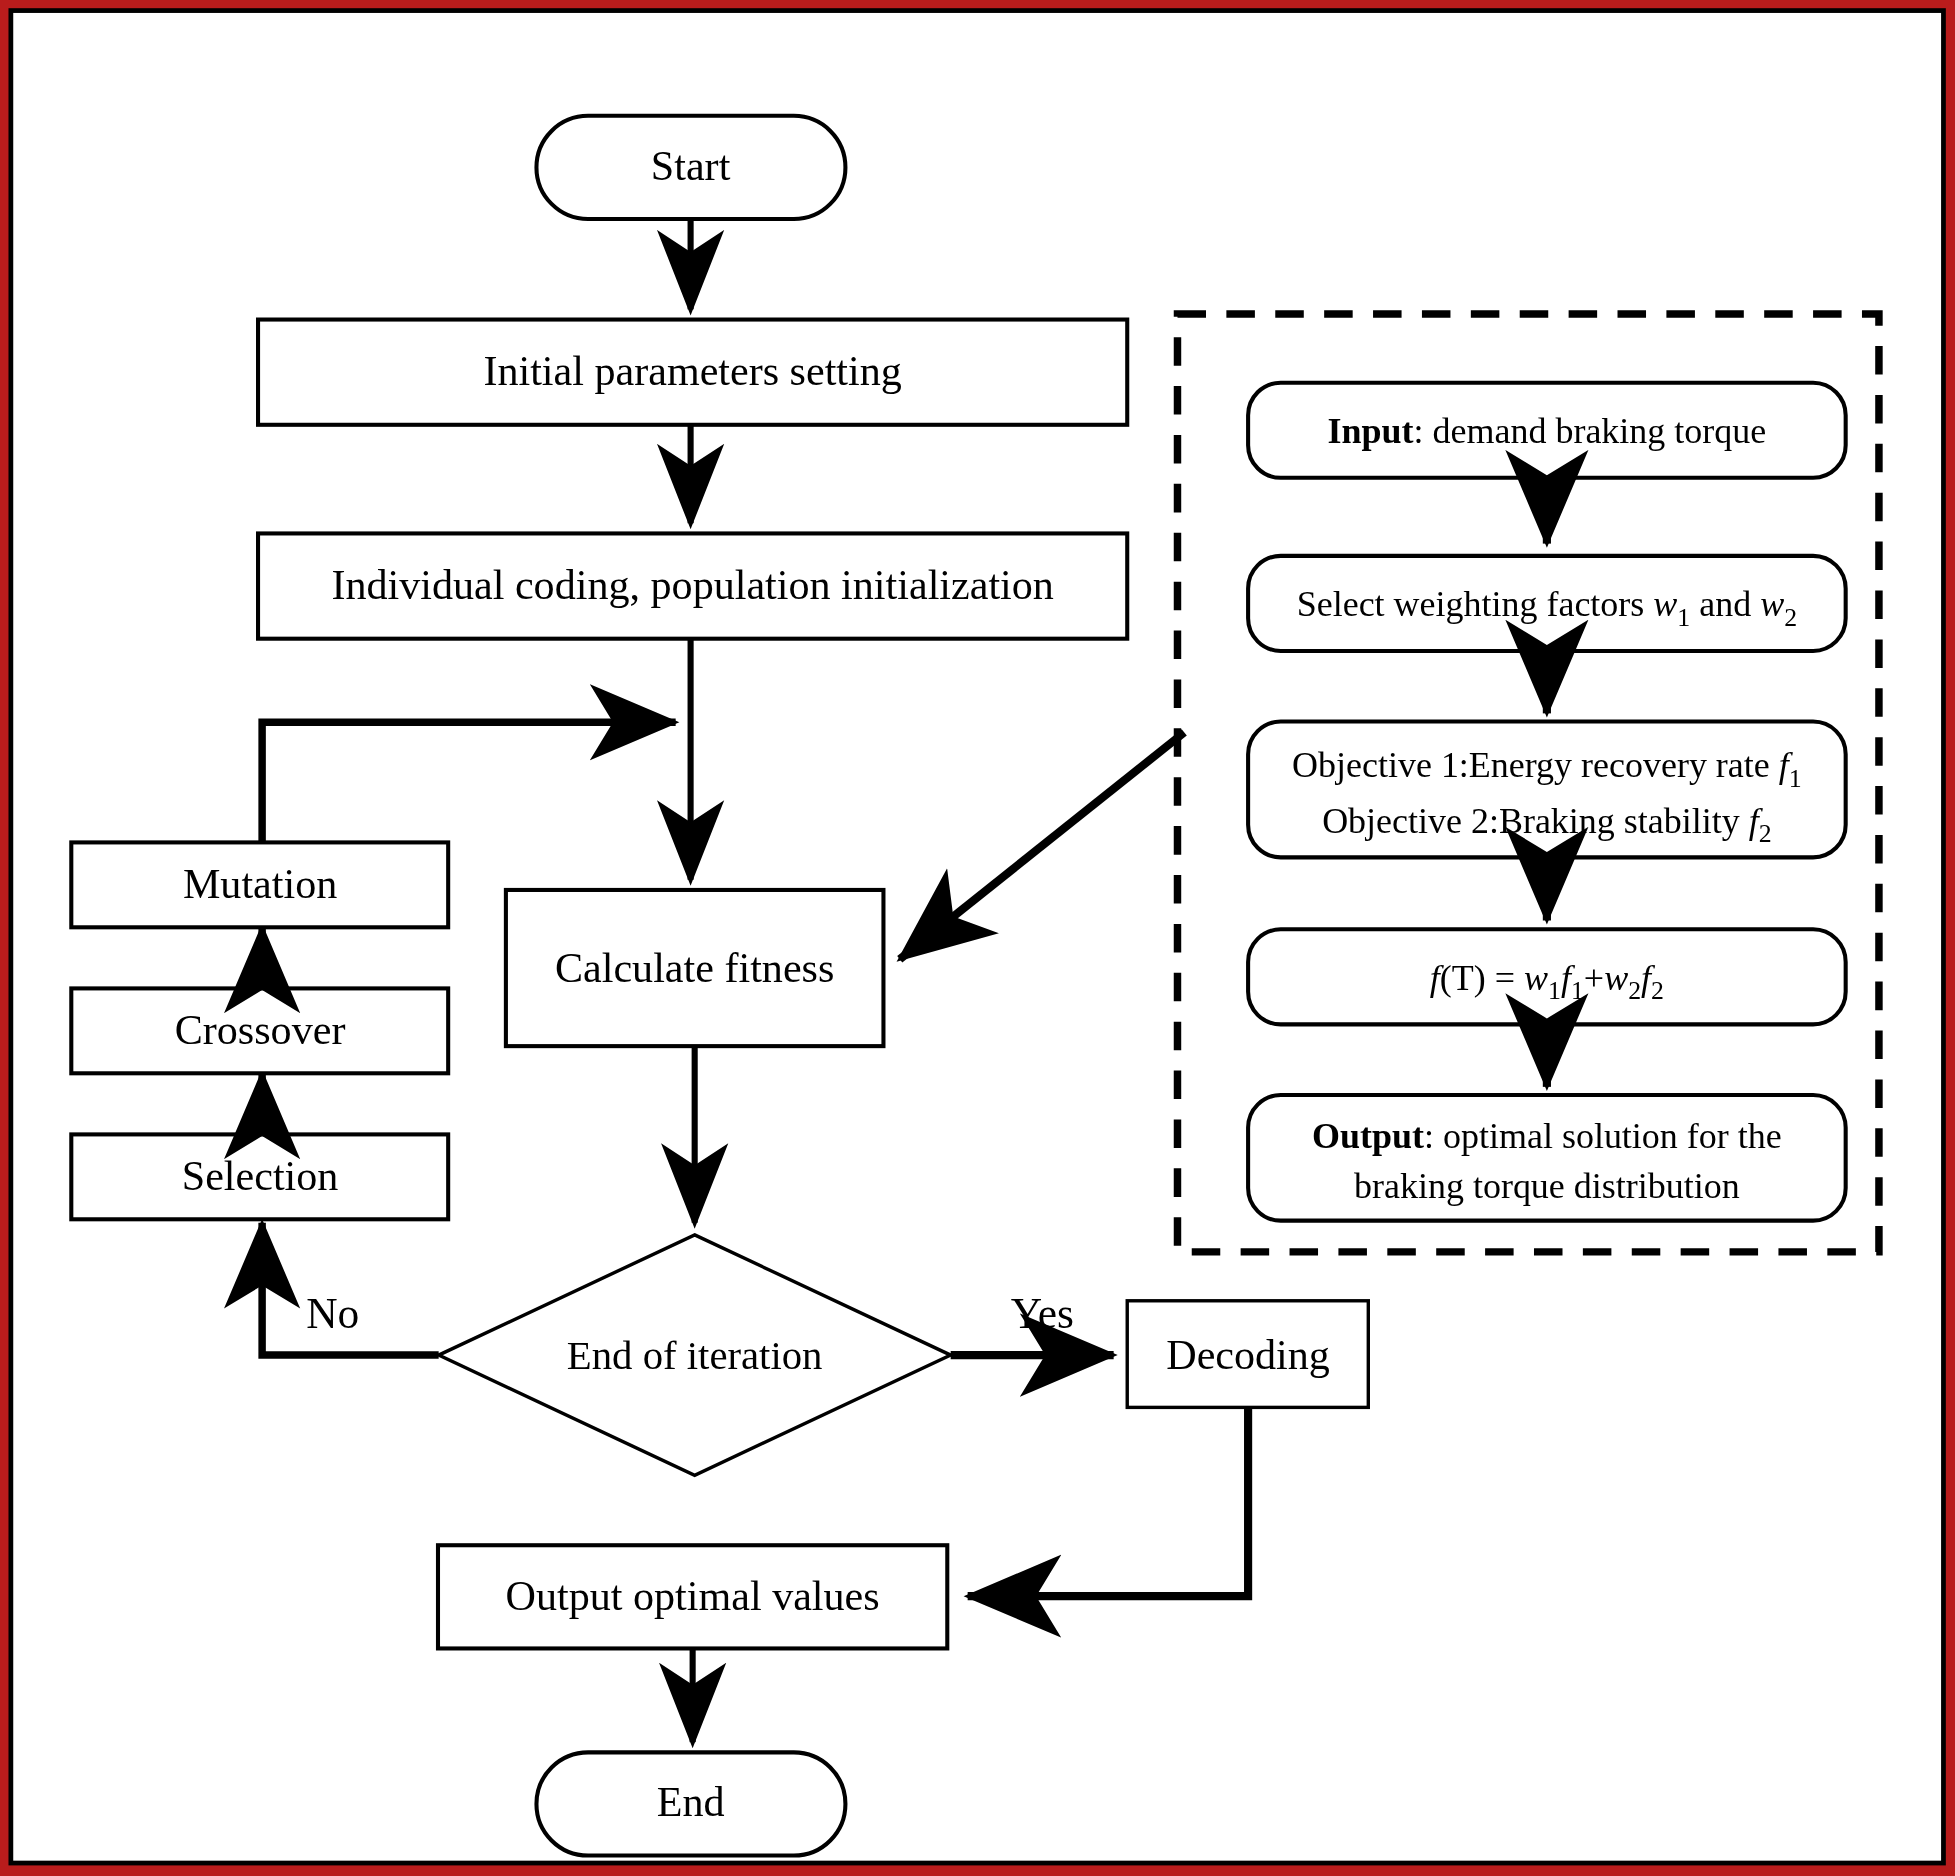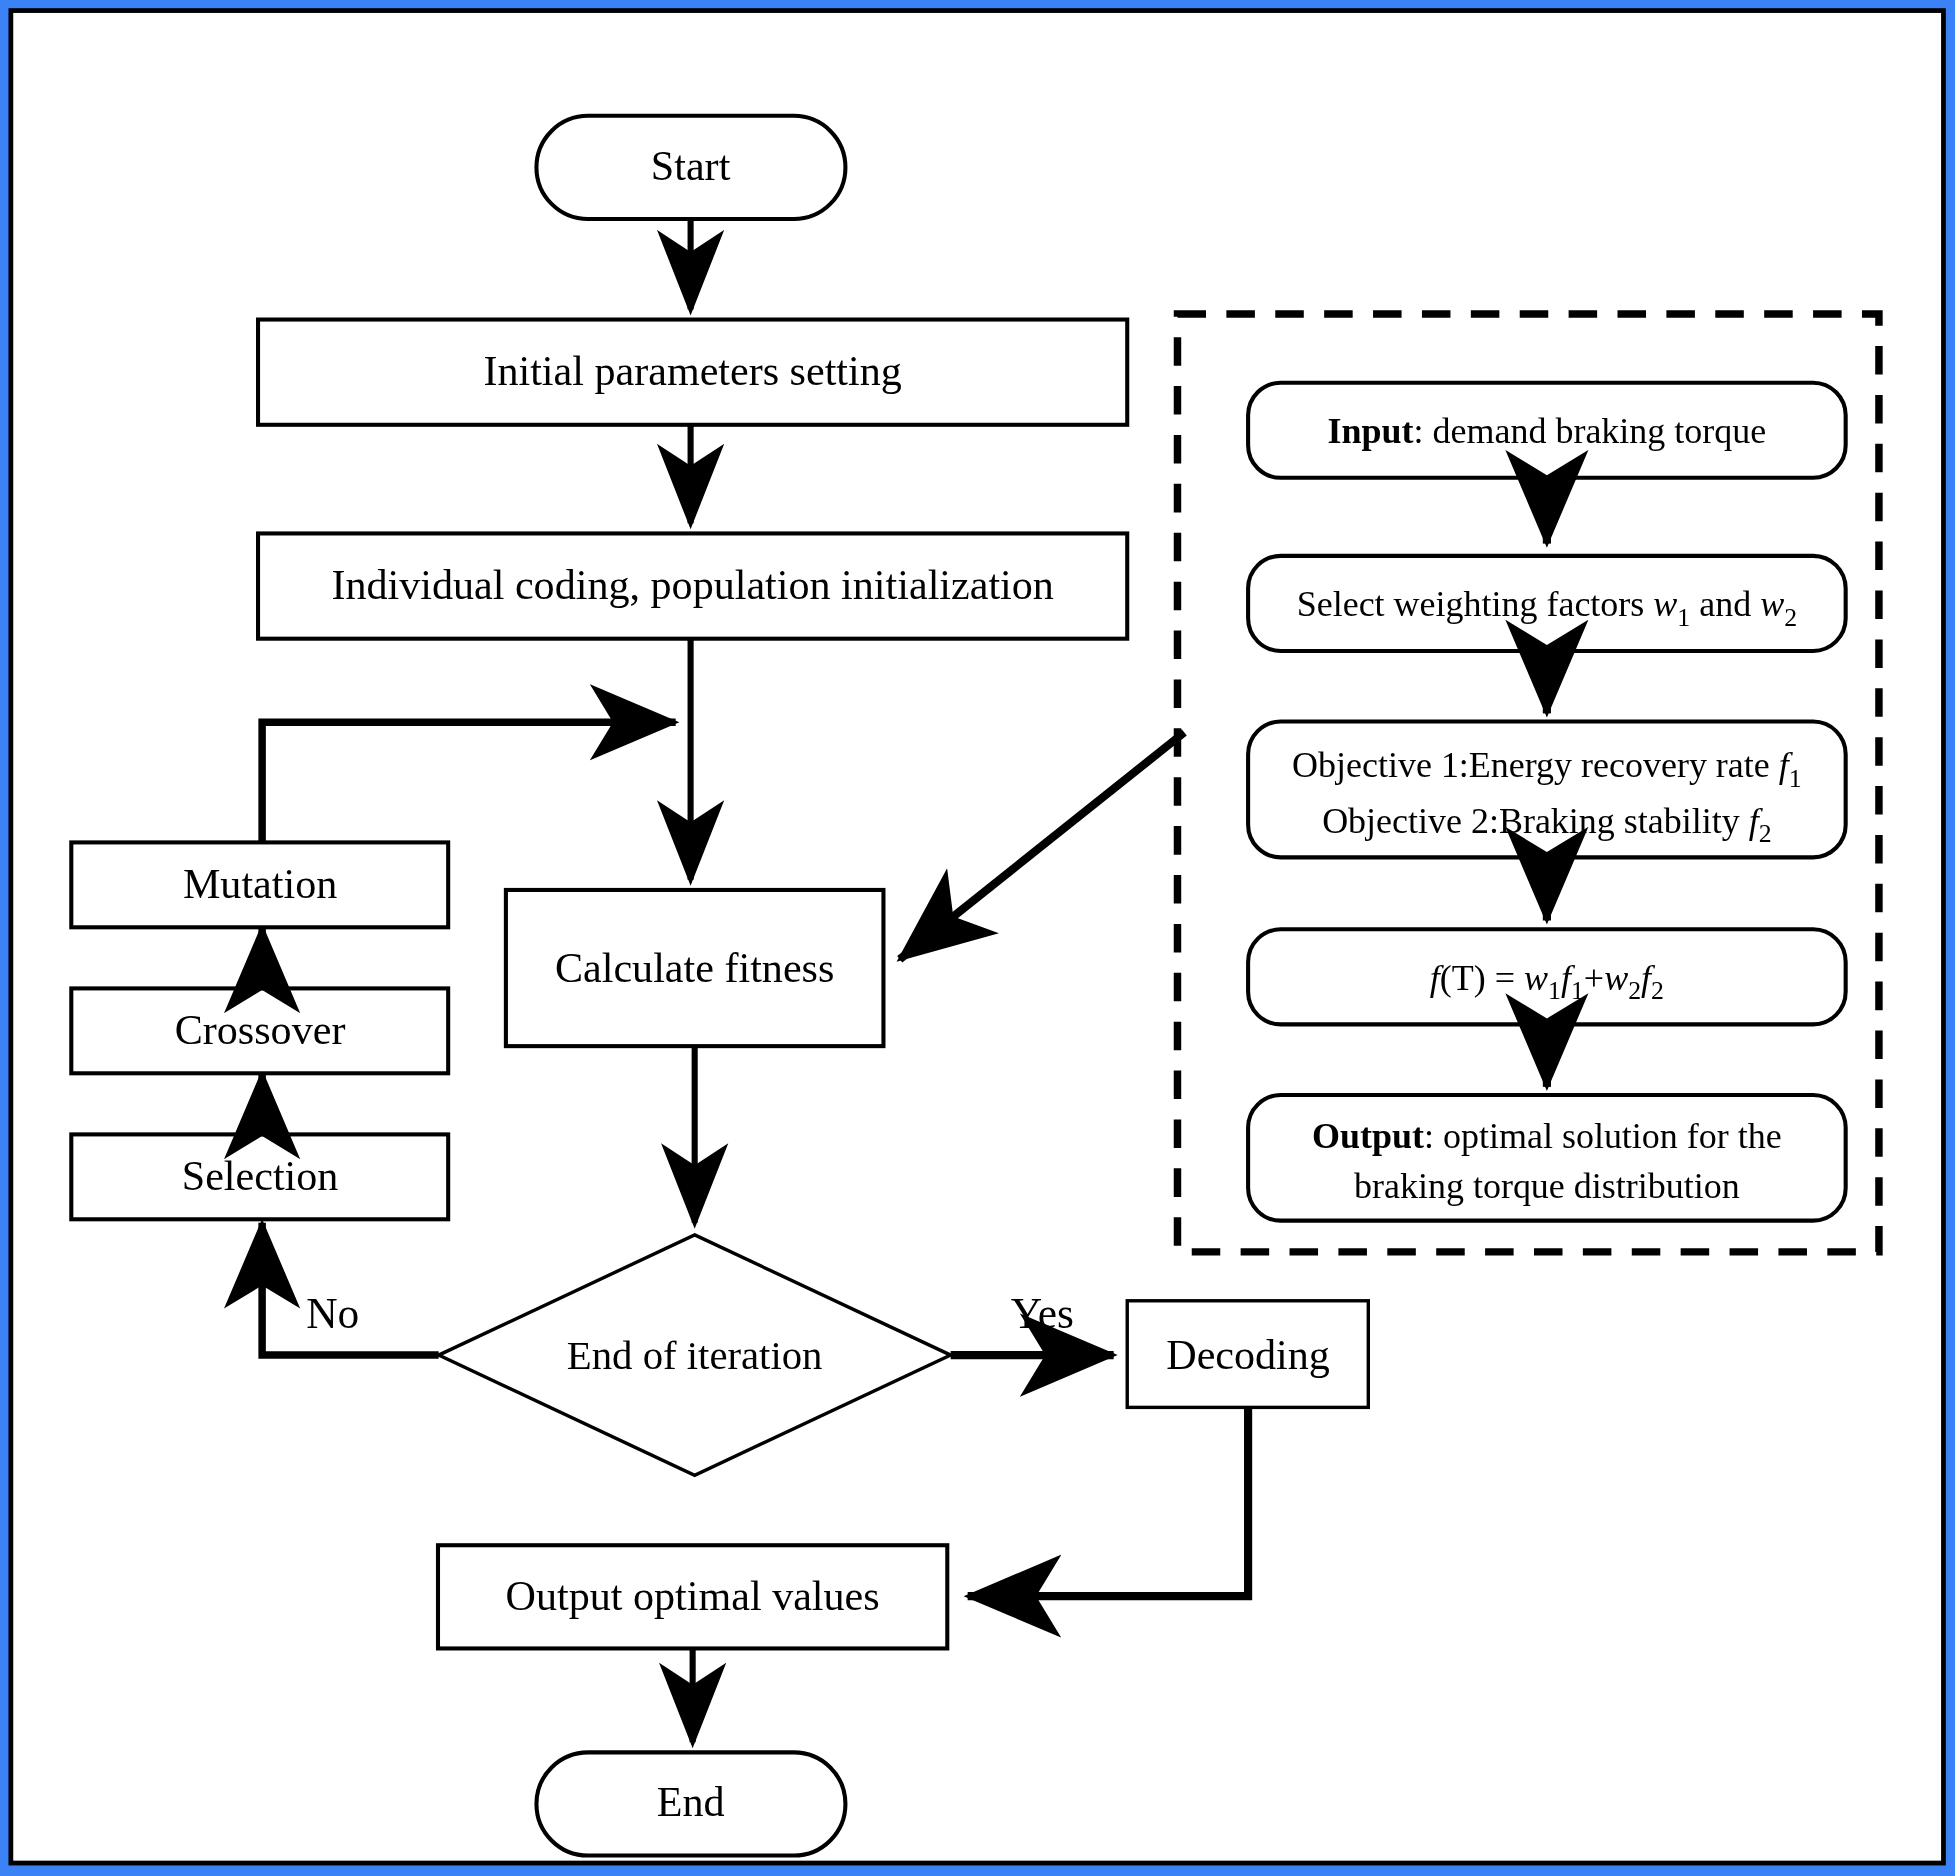--- a/index.html
+++ b/index.html
@@ -1,16 +1,16 @@
 <!DOCTYPE html>
 <html style="font-size:11px"><head>
 <meta charset="utf-8">
 <style>
   html,body{margin:0;padding:0;background:#ffffff;}
-  #stage{position:relative;width:1955px;height:1877px;background:#3b82f6;
+  #stage{position:relative;width:1955px;height:1877px;background:#b91c1c;
          font-family:"Liberation Serif","DejaVu Serif",serif;}
   svg{display:block;}
   .nodeText{font-family:"Liberation Serif","DejaVu Serif",serif;fill:#000;}
   .it{font-style:italic;}
   .bd{font-weight:bold;}
 </style>
 </head>
 <body>
 
 <div id="stage">

